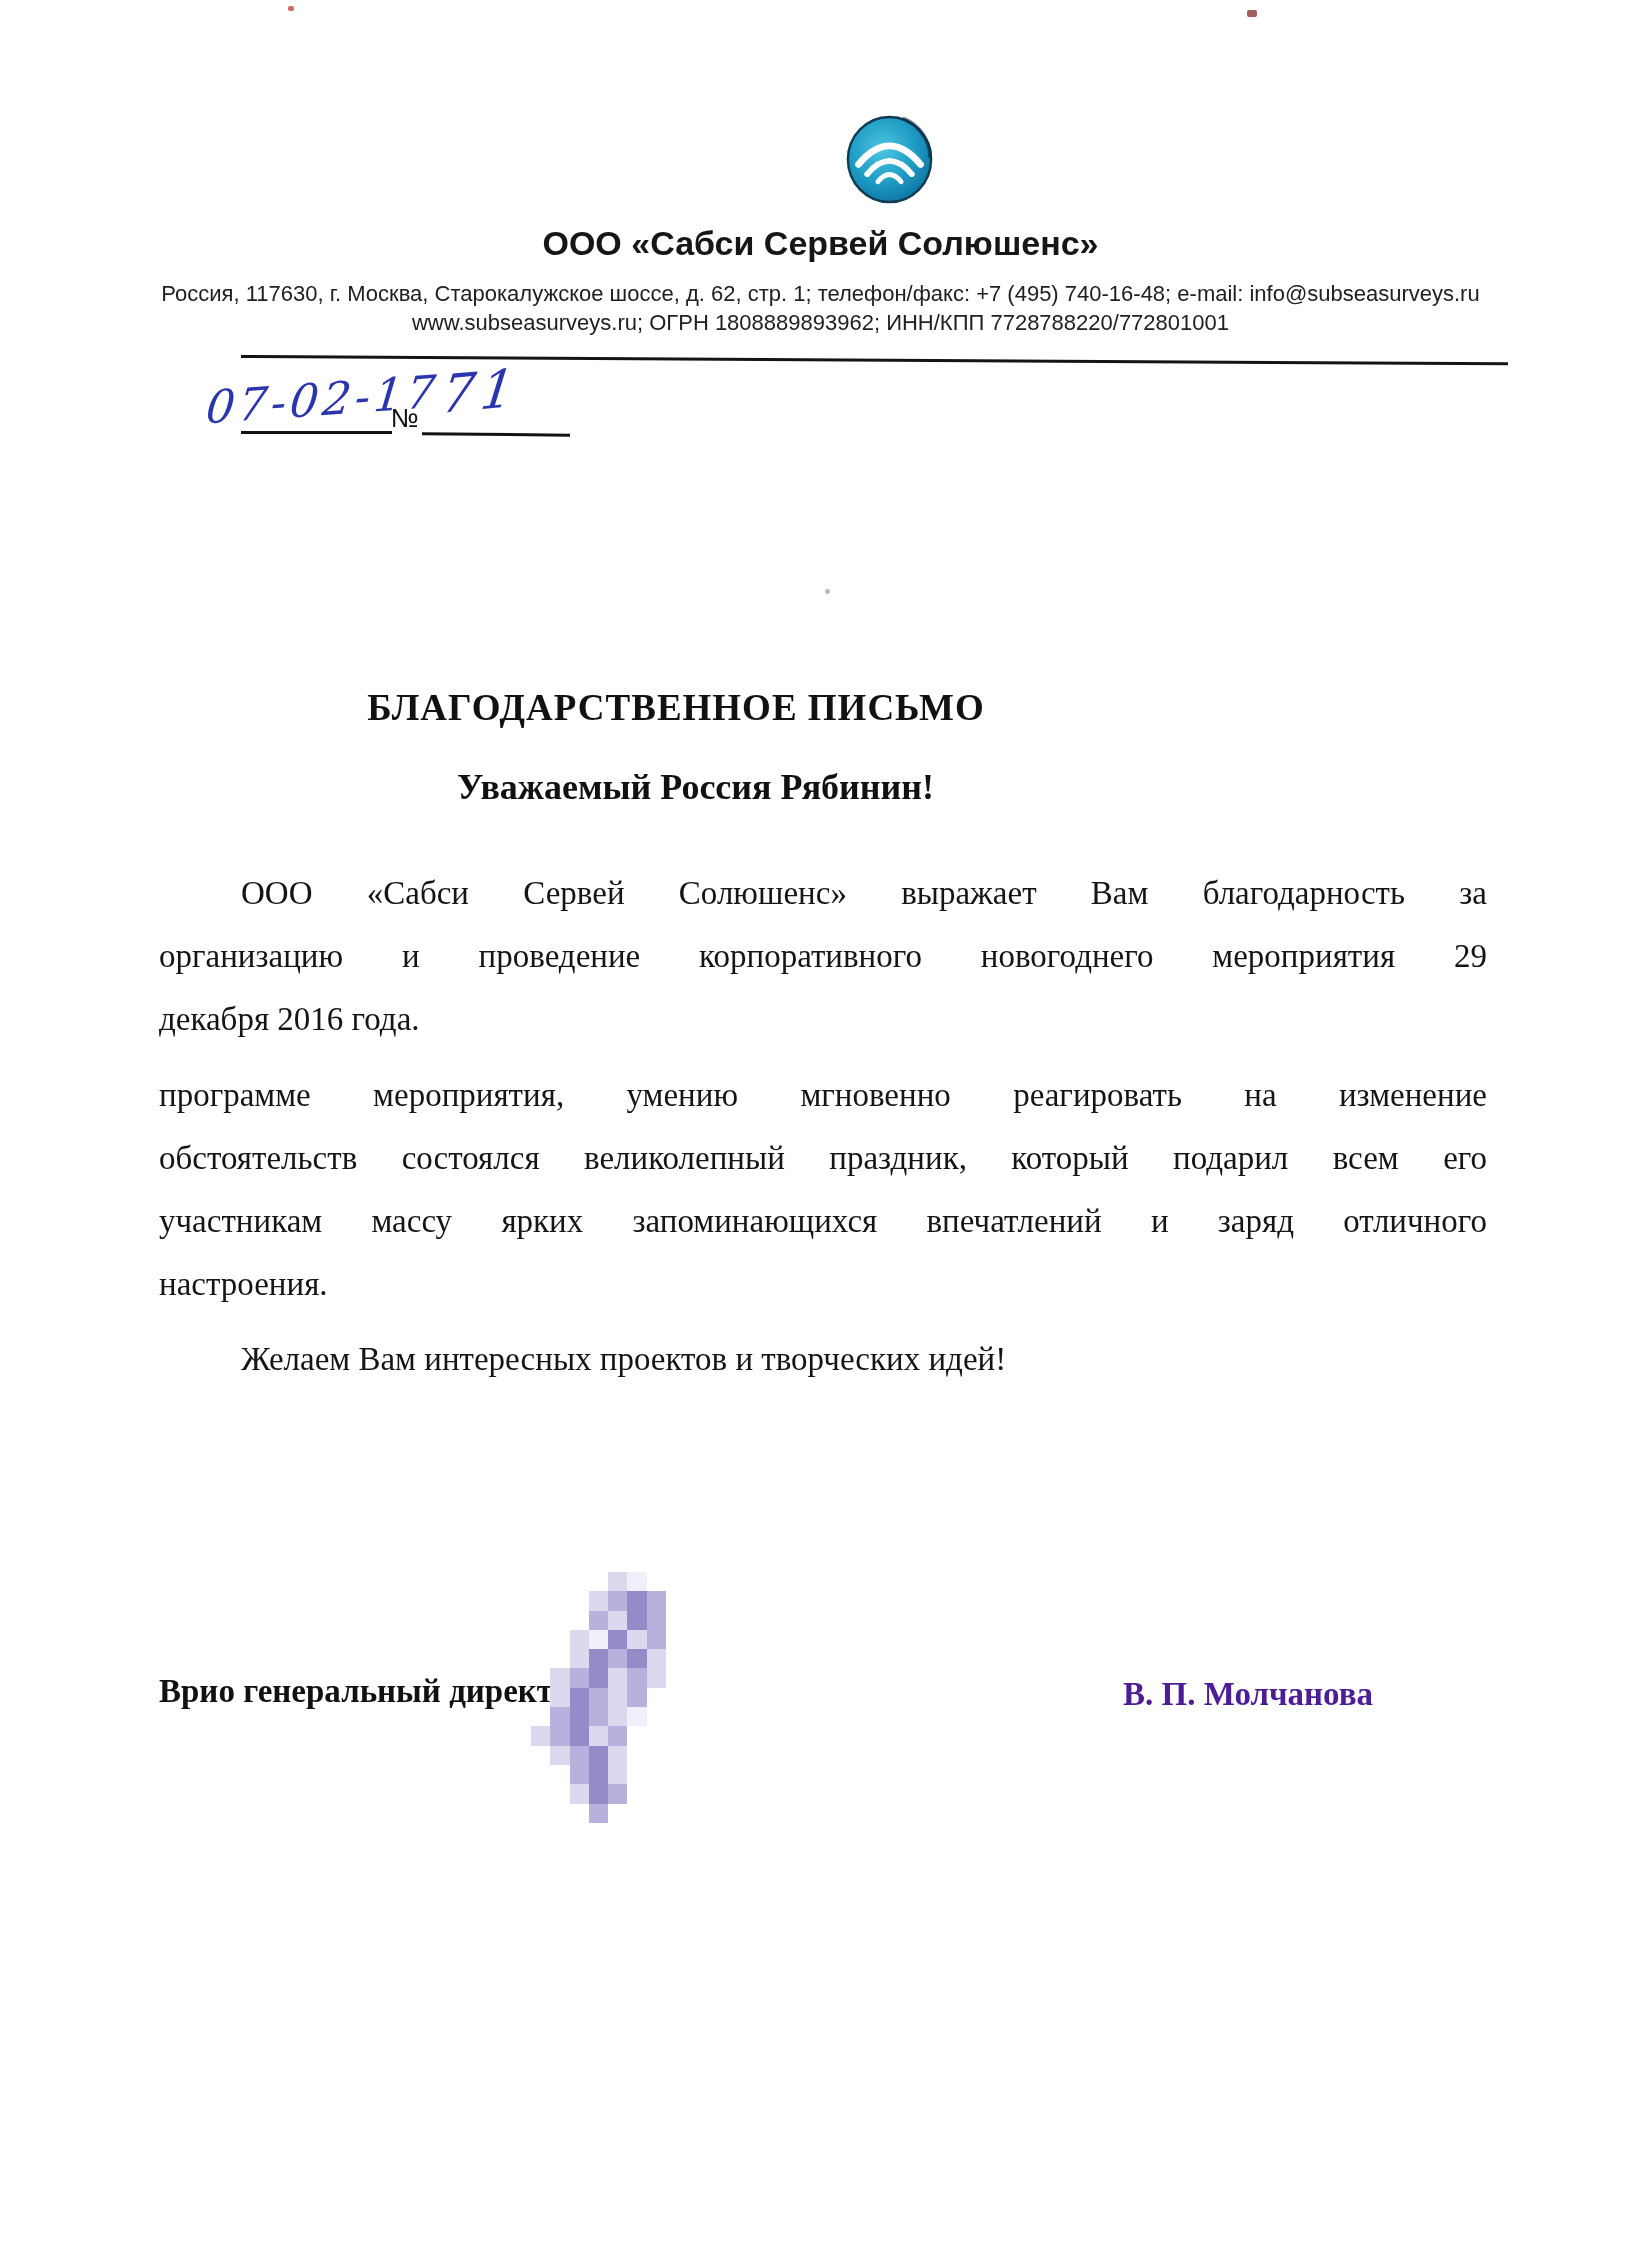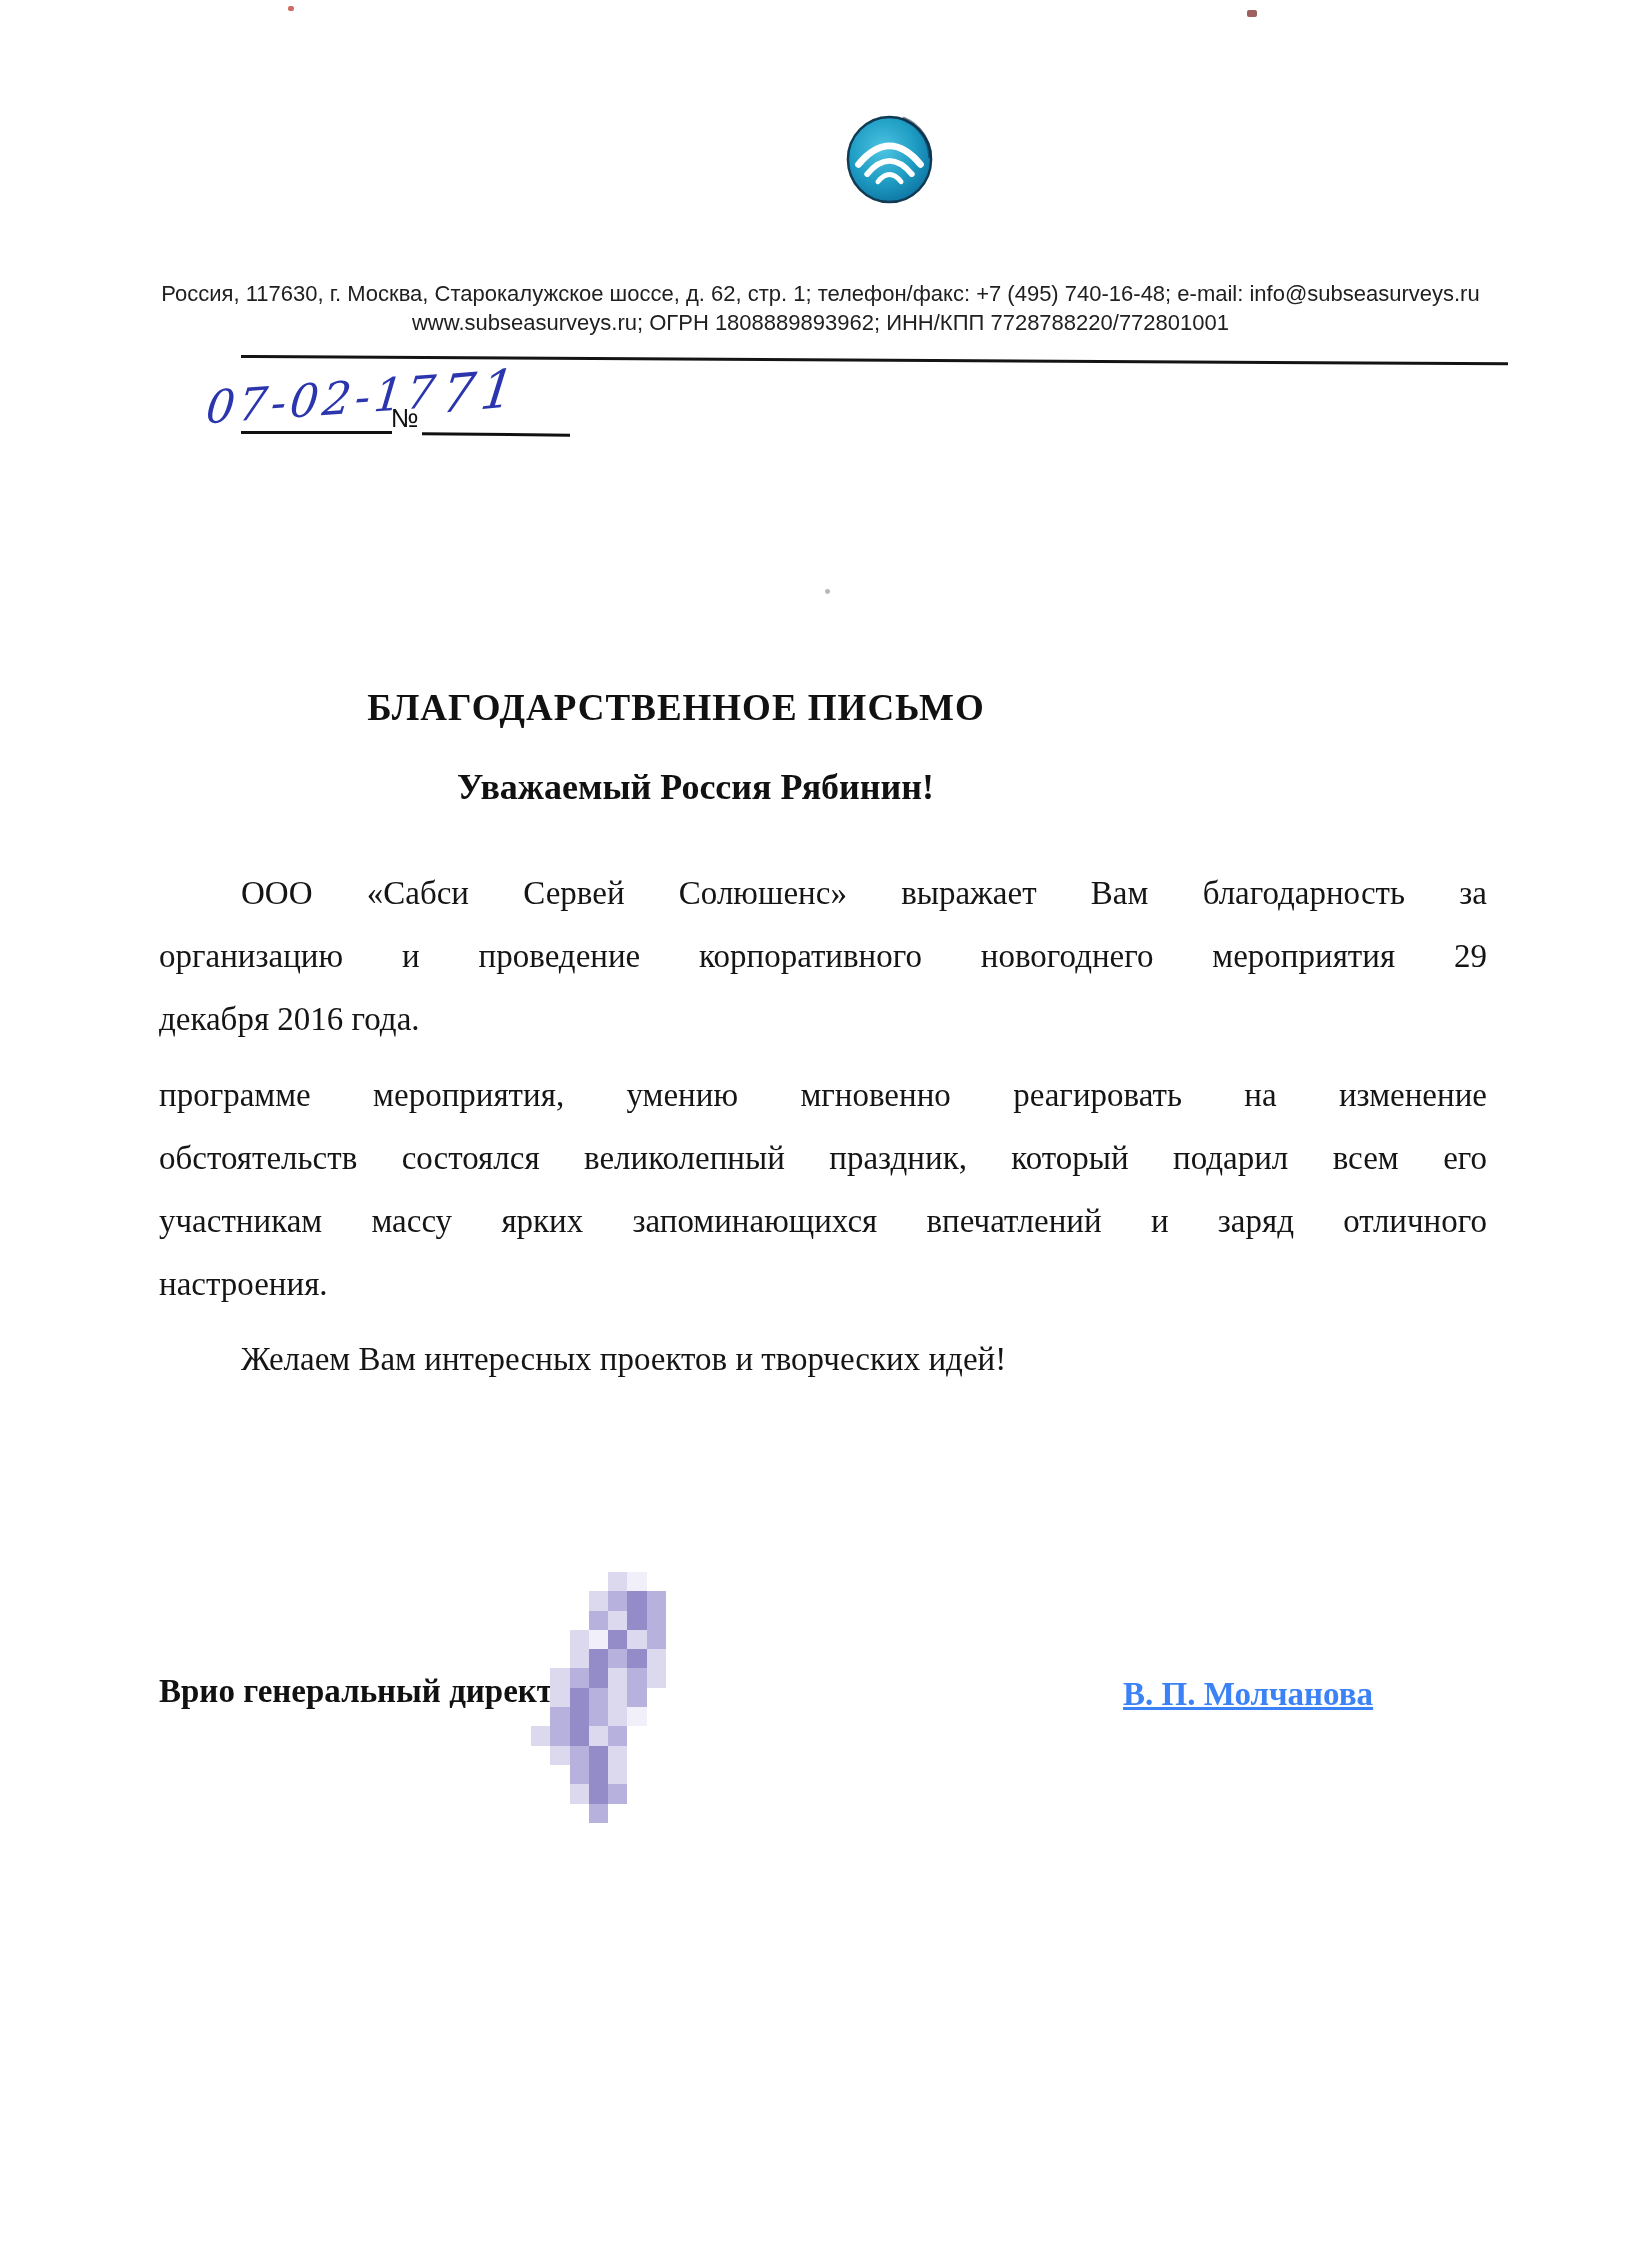--- a/index.html
+++ b/index.html
@@ -57,21 +57,21 @@
   .line{height:63px;line-height:63px;text-align:justify;text-align-last:justify;white-space:normal;}
   .line.first{text-indent:82px;}
   .line.last{text-align:left;text-align-last:left;}
   
   .sig-position{
     position:absolute;left:159px;top:1673px;width:676px;
     font-size:33px;font-weight:bold;color:#111;
   }
   .sig-name{
     position:absolute;left:1123px;top:1676px;width:483px;
-    font-size:33px;font-weight:bold;color:#3b82f6;text-decoration:underline;
+    font-size:33px;font-weight:bold;color:#4c1d95;
   }
   .sig-mosaic{
     position:absolute;left:531px;top:1572px;
     display:grid;grid-template-columns:repeat(8,19.3px);grid-auto-rows:19.3px;
   }
   .sig-mosaic .cell{width:19.3px;height:19.3px;}
   
   .speck-a{position:absolute;left:288px;top:5.8px;width:5.8px;height:4.8px;background:#c24a3a;border-radius:1.9px;opacity:.8;}
   .speck-b{position:absolute;left:1247px;top:9.7px;width:9.7px;height:7.7px;background:#7e2a2a;border-radius:1.9px;opacity:.75;}
   .speck-c{position:absolute;left:825px;top:589px;width:4.8px;height:4.8px;background:#9a9a9a;border-radius:50%;opacity:.7;}
@@ -90,20 +90,21 @@
           <stop offset="100%" stop-color="#0b6f9e"></stop>
         </radialGradient>
       </defs>
       <ellipse cx="46" cy="47" rx="43" ry="44" fill="url(#gl)" stroke="#123a53" stroke-width="2.5"></ellipse>
       <path d="M61 5 A 44 44 0 0 1 88 44" fill="none" stroke="#0c2d47" stroke-width="4" opacity="0.55" stroke-linecap="round"></path>
       <path d="M14 52 Q46 14 78 52" fill="none" stroke="#ffffff" stroke-width="7" stroke-linecap="round"></path>
       <path d="M23 62 Q46 35 69 62" fill="none" stroke="#ffffff" stroke-width="6" stroke-linecap="round"></path>
       <path d="M34 70 Q46 55 58 70" fill="none" stroke="#ffffff" stroke-width="5" stroke-linecap="round"></path>
     </svg>
   </div>
+  <div class="company-name">ООО «Сабси Сервей Солюшенс»</div>
   <div class="contact-line1">Россия, 117630, г. Москва, Старокалужское шоссе, д. 62, стр. 1; телефон/факс: +7 (495) 740-16-48; e-mail: info@subseasurveys.ru</div>
   <div class="contact-line2">www.subseasurveys.ru; ОГРН 1808889893962; ИНН/КПП 7728788220/772801001</div>
   <div class="head-rule"></div>
 
   <div class="hw ref-date" style="color: rgb(43, 54, 174);">07-02-17</div>
   <div class="ref-no">№</div>
   <div class="hw ref-num" style="color: rgb(43, 54, 174);">71</div>
   <div class="ref-line-a"></div>
   <div class="ref-line-b"></div>
 

